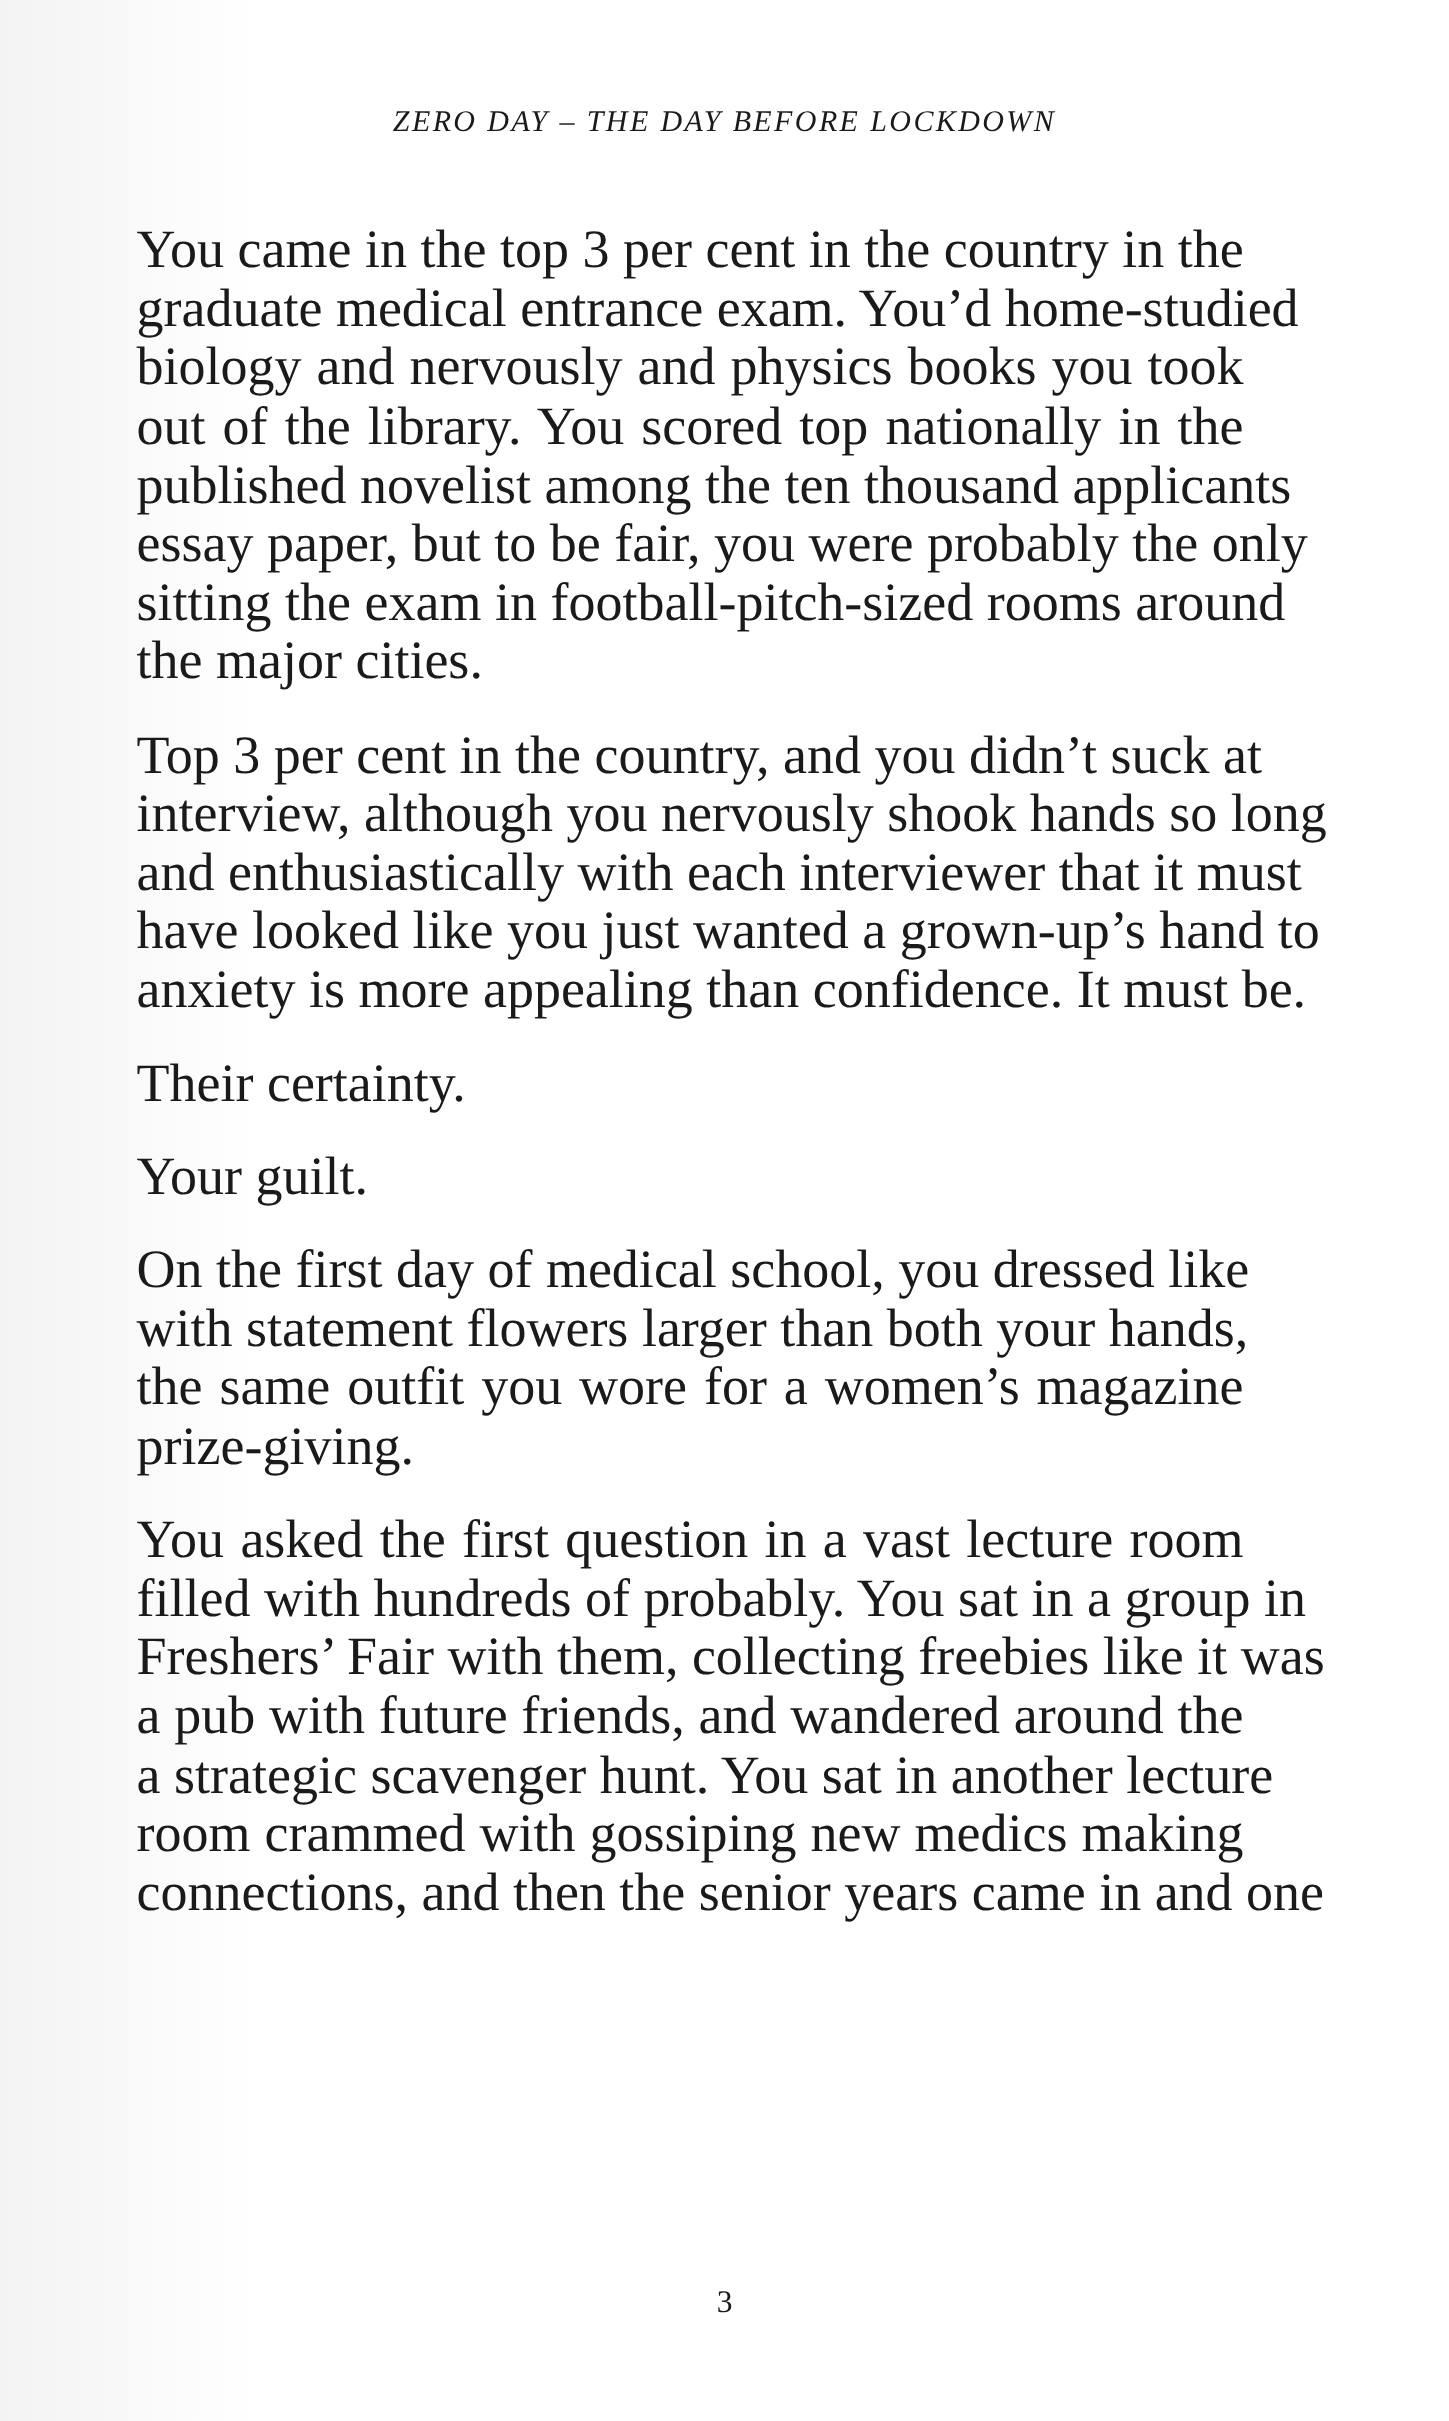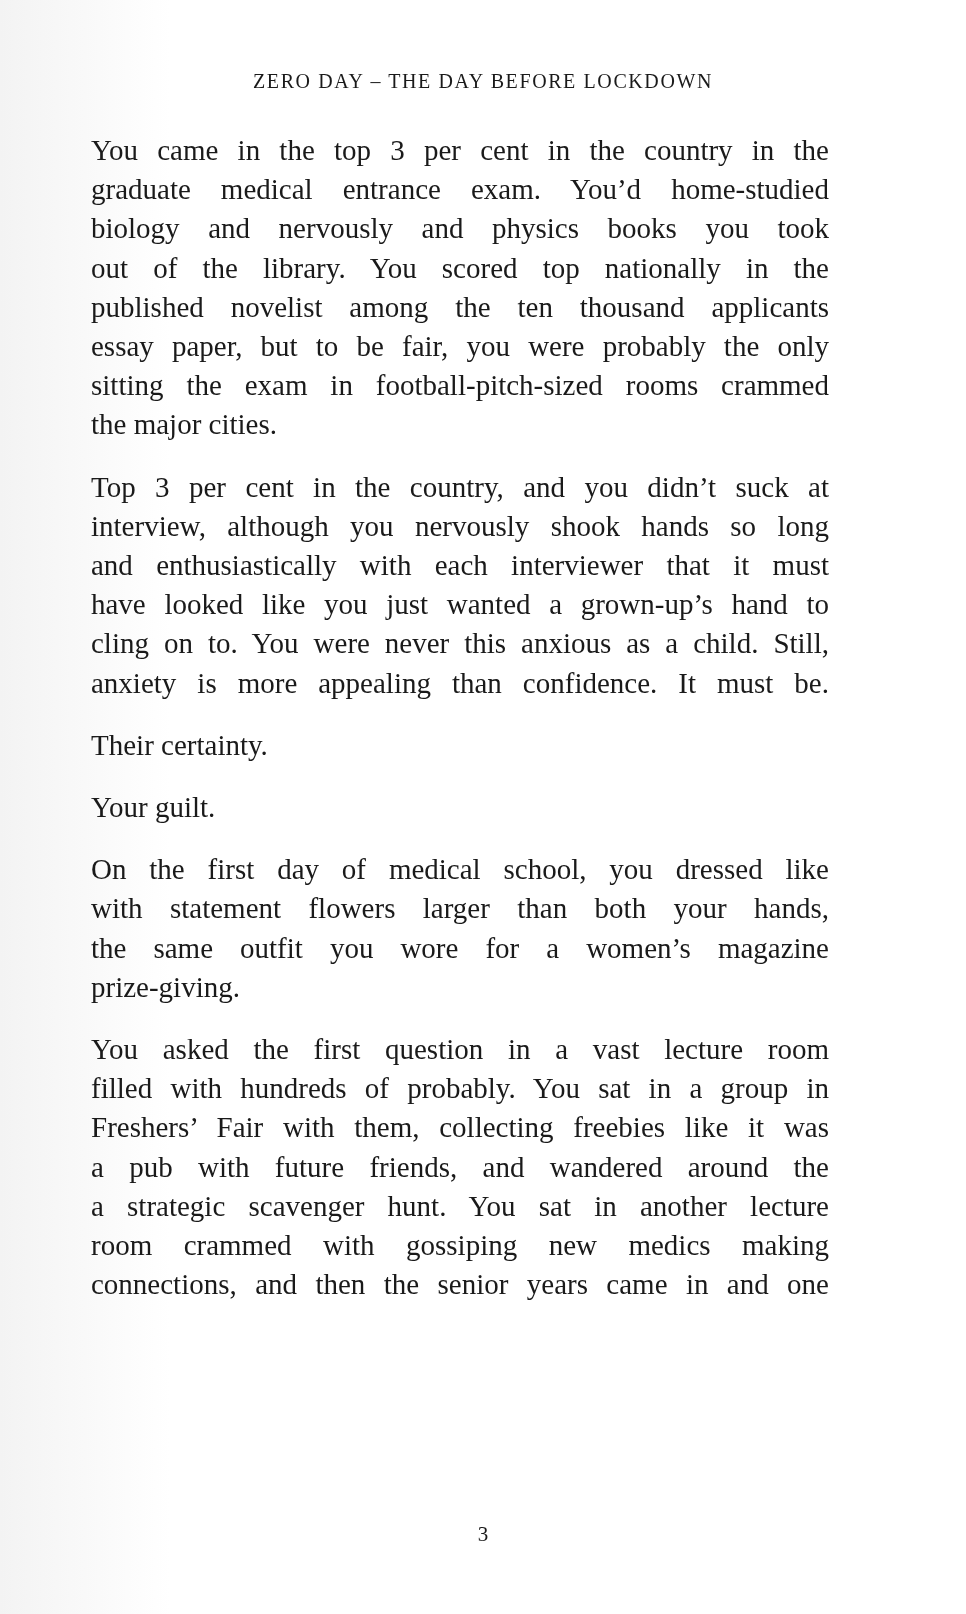--- a/index.html
+++ b/index.html
@@ -12,27 +12,28 @@
   }
   .page-shadow {
     position: absolute; left: 0; top: 0; width: 170px; height: 1614px;
     background: linear-gradient(to right, rgba(235,235,235,0.6), rgba(255,255,255,0));
   }
   .running-head {
     position: absolute; left: 0; width: 966px; top: 70px;
     text-align: center;
     font-size: 20px; letter-spacing: 1.6px;
     color: #1a1a1a;
+    font-style: italic;
   }
   .body-text {
     position: absolute; left: 91px; top: 131px; width: 738px;
   }
   .para {
-    margin: 0 0 23px 0;
-    font-size: 29px; line-height: 39.2px;
+    margin: 16px 0 23px 0;
+    font-size: 36px; line-height: 39.2px;
     text-align: justify;
     text-align-last: left;
   }
   .para .line { display: block; text-align: justify; text-align-last: justify; white-space: nowrap; }
   .para .line.last { text-align-last: left; }
   .folio {
     position: absolute; left: 0; width: 966px; top: 1522px;
     text-align: center; font-size: 21px;
   }
 </style>
@@ -44,29 +45,28 @@
 <div class="running-head">ZERO DAY – THE DAY BEFORE LOCKDOWN</div>
 
 <div class="body-text">
   <p class="para">
     <span class="line">You came in the top 3 per cent in the country in the</span>
     <span class="line">graduate medical entrance exam. You’d home-studied</span>
     <span class="line">biology and nervously and physics books you took</span>
     <span class="line">out of the library. You scored top nationally in the</span>
     <span class="line">published novelist among the ten thousand applicants</span>
     <span class="line">essay paper, but to be fair, you were probably the only</span>
-    <span class="line">sitting the exam in football-pitch-sized rooms crammed</span>
+    <span class="line">sitting the exam in football-pitch-sized rooms around</span>
     <span class="line last">the major cities.</span>
   </p>
   <p class="para">
     <span class="line">Top 3 per cent in the country, and you didn’t suck at</span>
     <span class="line">interview, although you nervously shook hands so long</span>
     <span class="line">and enthusiastically with each interviewer that it must</span>
     <span class="line">have looked like you just wanted a grown-up’s hand to</span>
-    <span class="line">cling on to. You were never this anxious as a child. Still,</span>
     <span class="line">anxiety is more appealing than confidence. It must be.</span>
   </p>
   <p class="para">
     <span class="line last">Their certainty.</span>
   </p>
   <p class="para">
     <span class="line last">Your guilt.</span>
   </p>
   <p class="para">
     <span class="line">On the first day of medical school, you dressed like</span>

